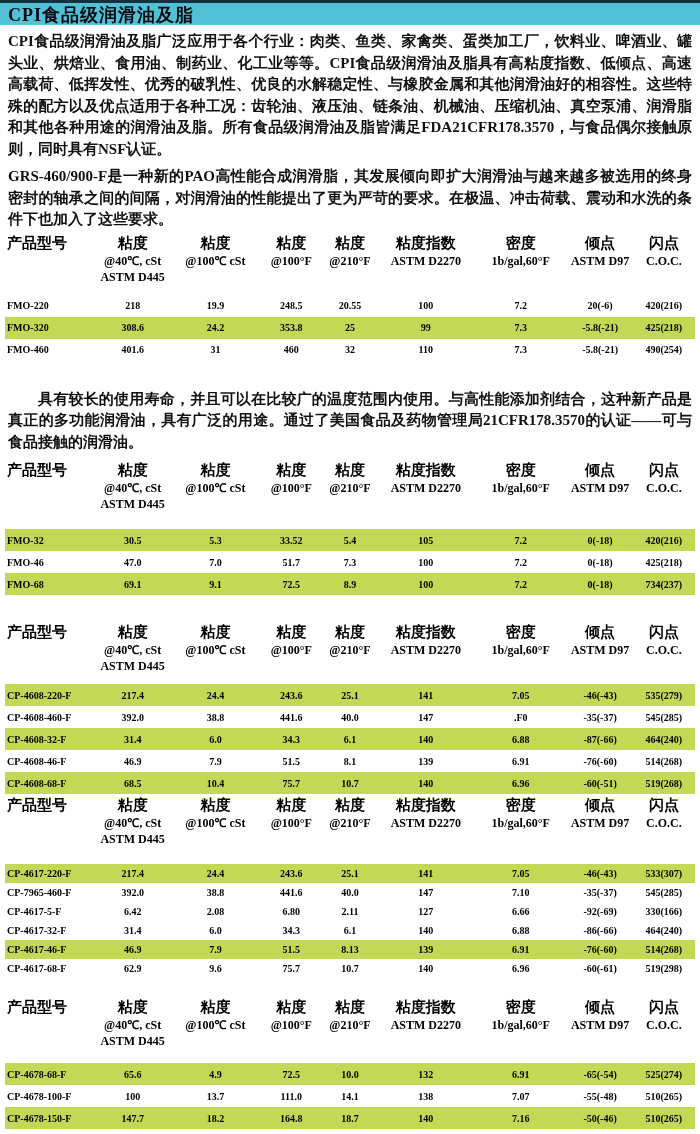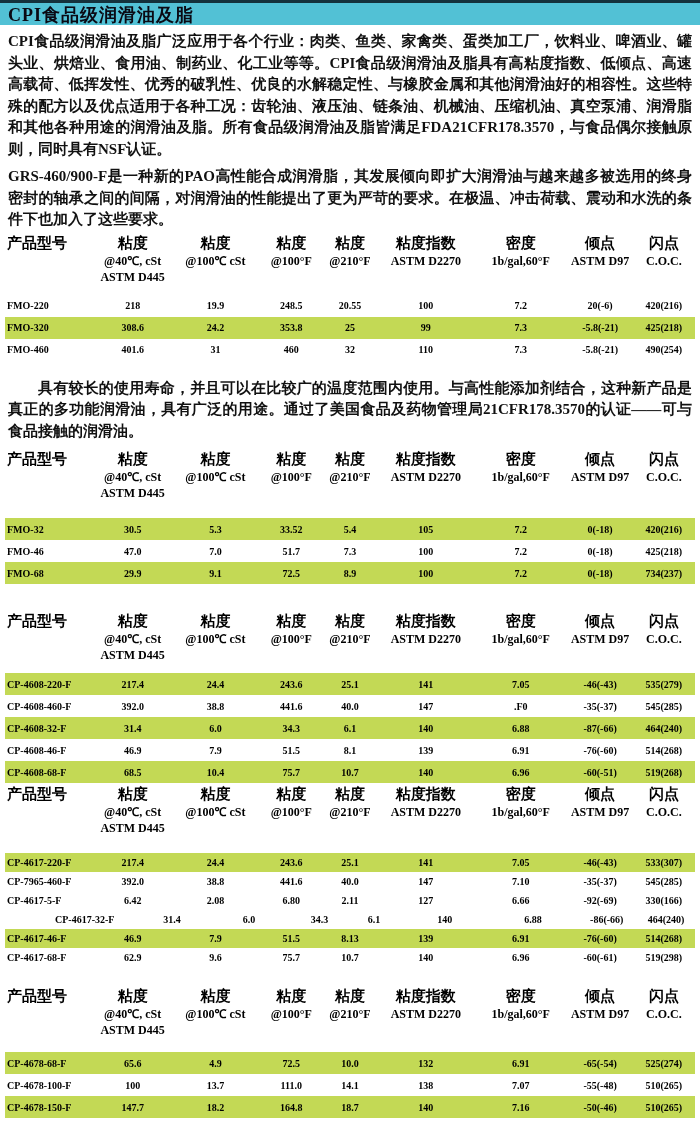--- a/index.html
+++ b/index.html
@@ -127,21 +127,21 @@
         <div class="cell" style="width: 13%;">31</div>
         <div class="cell" style="width: 9%;">460</div>
         <div class="cell" style="width: 8%;">32</div>
         <div class="cell" style="width: 14%;">110</div>
         <div class="cell" style="width: 13.5%;">7.3</div>
         <div class="cell" style="width: 9.5%;">-5.8(-21)</div>
         <div class="cell" style="width: 9%;">490(254)</div>
       </div>
     </div>
 
-  <div class="para indent" style="margin-top:17px;">具有较长的使用寿命，并且可以在比较广的温度范围内使用。与高性能添加剂结合，这种新产品是真正的多功能润滑油，具有广泛的用途。通过了美国食品及药物管理局21CFR178.3570的认证——可与食品接触的润滑油。</div>
+  <div class="para indent" style="margin-top:28px;">具有较长的使用寿命，并且可以在比较广的温度范围内使用。与高性能添加剂结合，这种新产品是真正的多功能润滑油，具有广泛的用途。通过了美国食品及药物管理局21CFR178.3570的认证——可与食品接触的润滑油。</div>
 
   <div class="dtable t2">
       <div class="hdr-row gap-lg">
         <div class="hcell product" style="width: 13%;">
           <div class="l1">产品型号</div>
         </div>
         <div class="hcell" style="width: 11%;">
           <div class="l1">粘度</div>
           <div class="l2">@40℃, cSt</div>
           <div class="l3">ASTM D445</div>
@@ -199,21 +199,21 @@
         <div class="cell" style="width: 13%;">7.0</div>
         <div class="cell" style="width: 9%;">51.7</div>
         <div class="cell" style="width: 8%;">7.3</div>
         <div class="cell" style="width: 14%;">100</div>
         <div class="cell" style="width: 13.5%;">7.2</div>
         <div class="cell" style="width: 9.5%;">0(-18)</div>
         <div class="cell" style="width: 9%;">425(218)</div>
       </div>
       <div class="data-row hl">
         <div class="cell product" style="width: 13%;">FMO-68</div>
-        <div class="cell" style="width: 11%;">29.9</div>
+        <div class="cell" style="width: 11%;">69.1</div>
         <div class="cell" style="width: 13%;">9.1</div>
         <div class="cell" style="width: 9%;">72.5</div>
         <div class="cell" style="width: 8%;">8.9</div>
         <div class="cell" style="width: 14%;">100</div>
         <div class="cell" style="width: 13.5%;">7.2</div>
         <div class="cell" style="width: 9.5%;">0(-18)</div>
         <div class="cell" style="width: 9%;">734(237)</div>
       </div>
     </div>
   <div class="dtable t3">
@@ -391,21 +391,21 @@
         <div class="cell" style="width: 11%;">6.42</div>
         <div class="cell" style="width: 13%;">2.08</div>
         <div class="cell" style="width: 9%;">6.80</div>
         <div class="cell" style="width: 8%;">2.11</div>
         <div class="cell" style="width: 14%;">127</div>
         <div class="cell" style="width: 13.5%;">6.66</div>
         <div class="cell" style="width: 9.5%;">-92(-69)</div>
         <div class="cell" style="width: 9%;">330(166)</div>
       </div>
       <div class="data-row">
-        <div class="cell product" style="width: 13%; margin-left: 48px;">CP-4617-32-F</div>
+        <div class="cell product" style="width: 13%;">CP-4617-32-F</div>
         <div class="cell" style="width: 11%;">31.4</div>
         <div class="cell" style="width: 13%;">6.0</div>
         <div class="cell" style="width: 9%;">34.3</div>
         <div class="cell" style="width: 8%;">6.1</div>
         <div class="cell" style="width: 14%;">140</div>
         <div class="cell" style="width: 13.5%;">6.88</div>
         <div class="cell" style="width: 9.5%;">-86(-66)</div>
         <div class="cell" style="width: 9%;">464(240)</div>
       </div>
       <div class="data-row hl">

